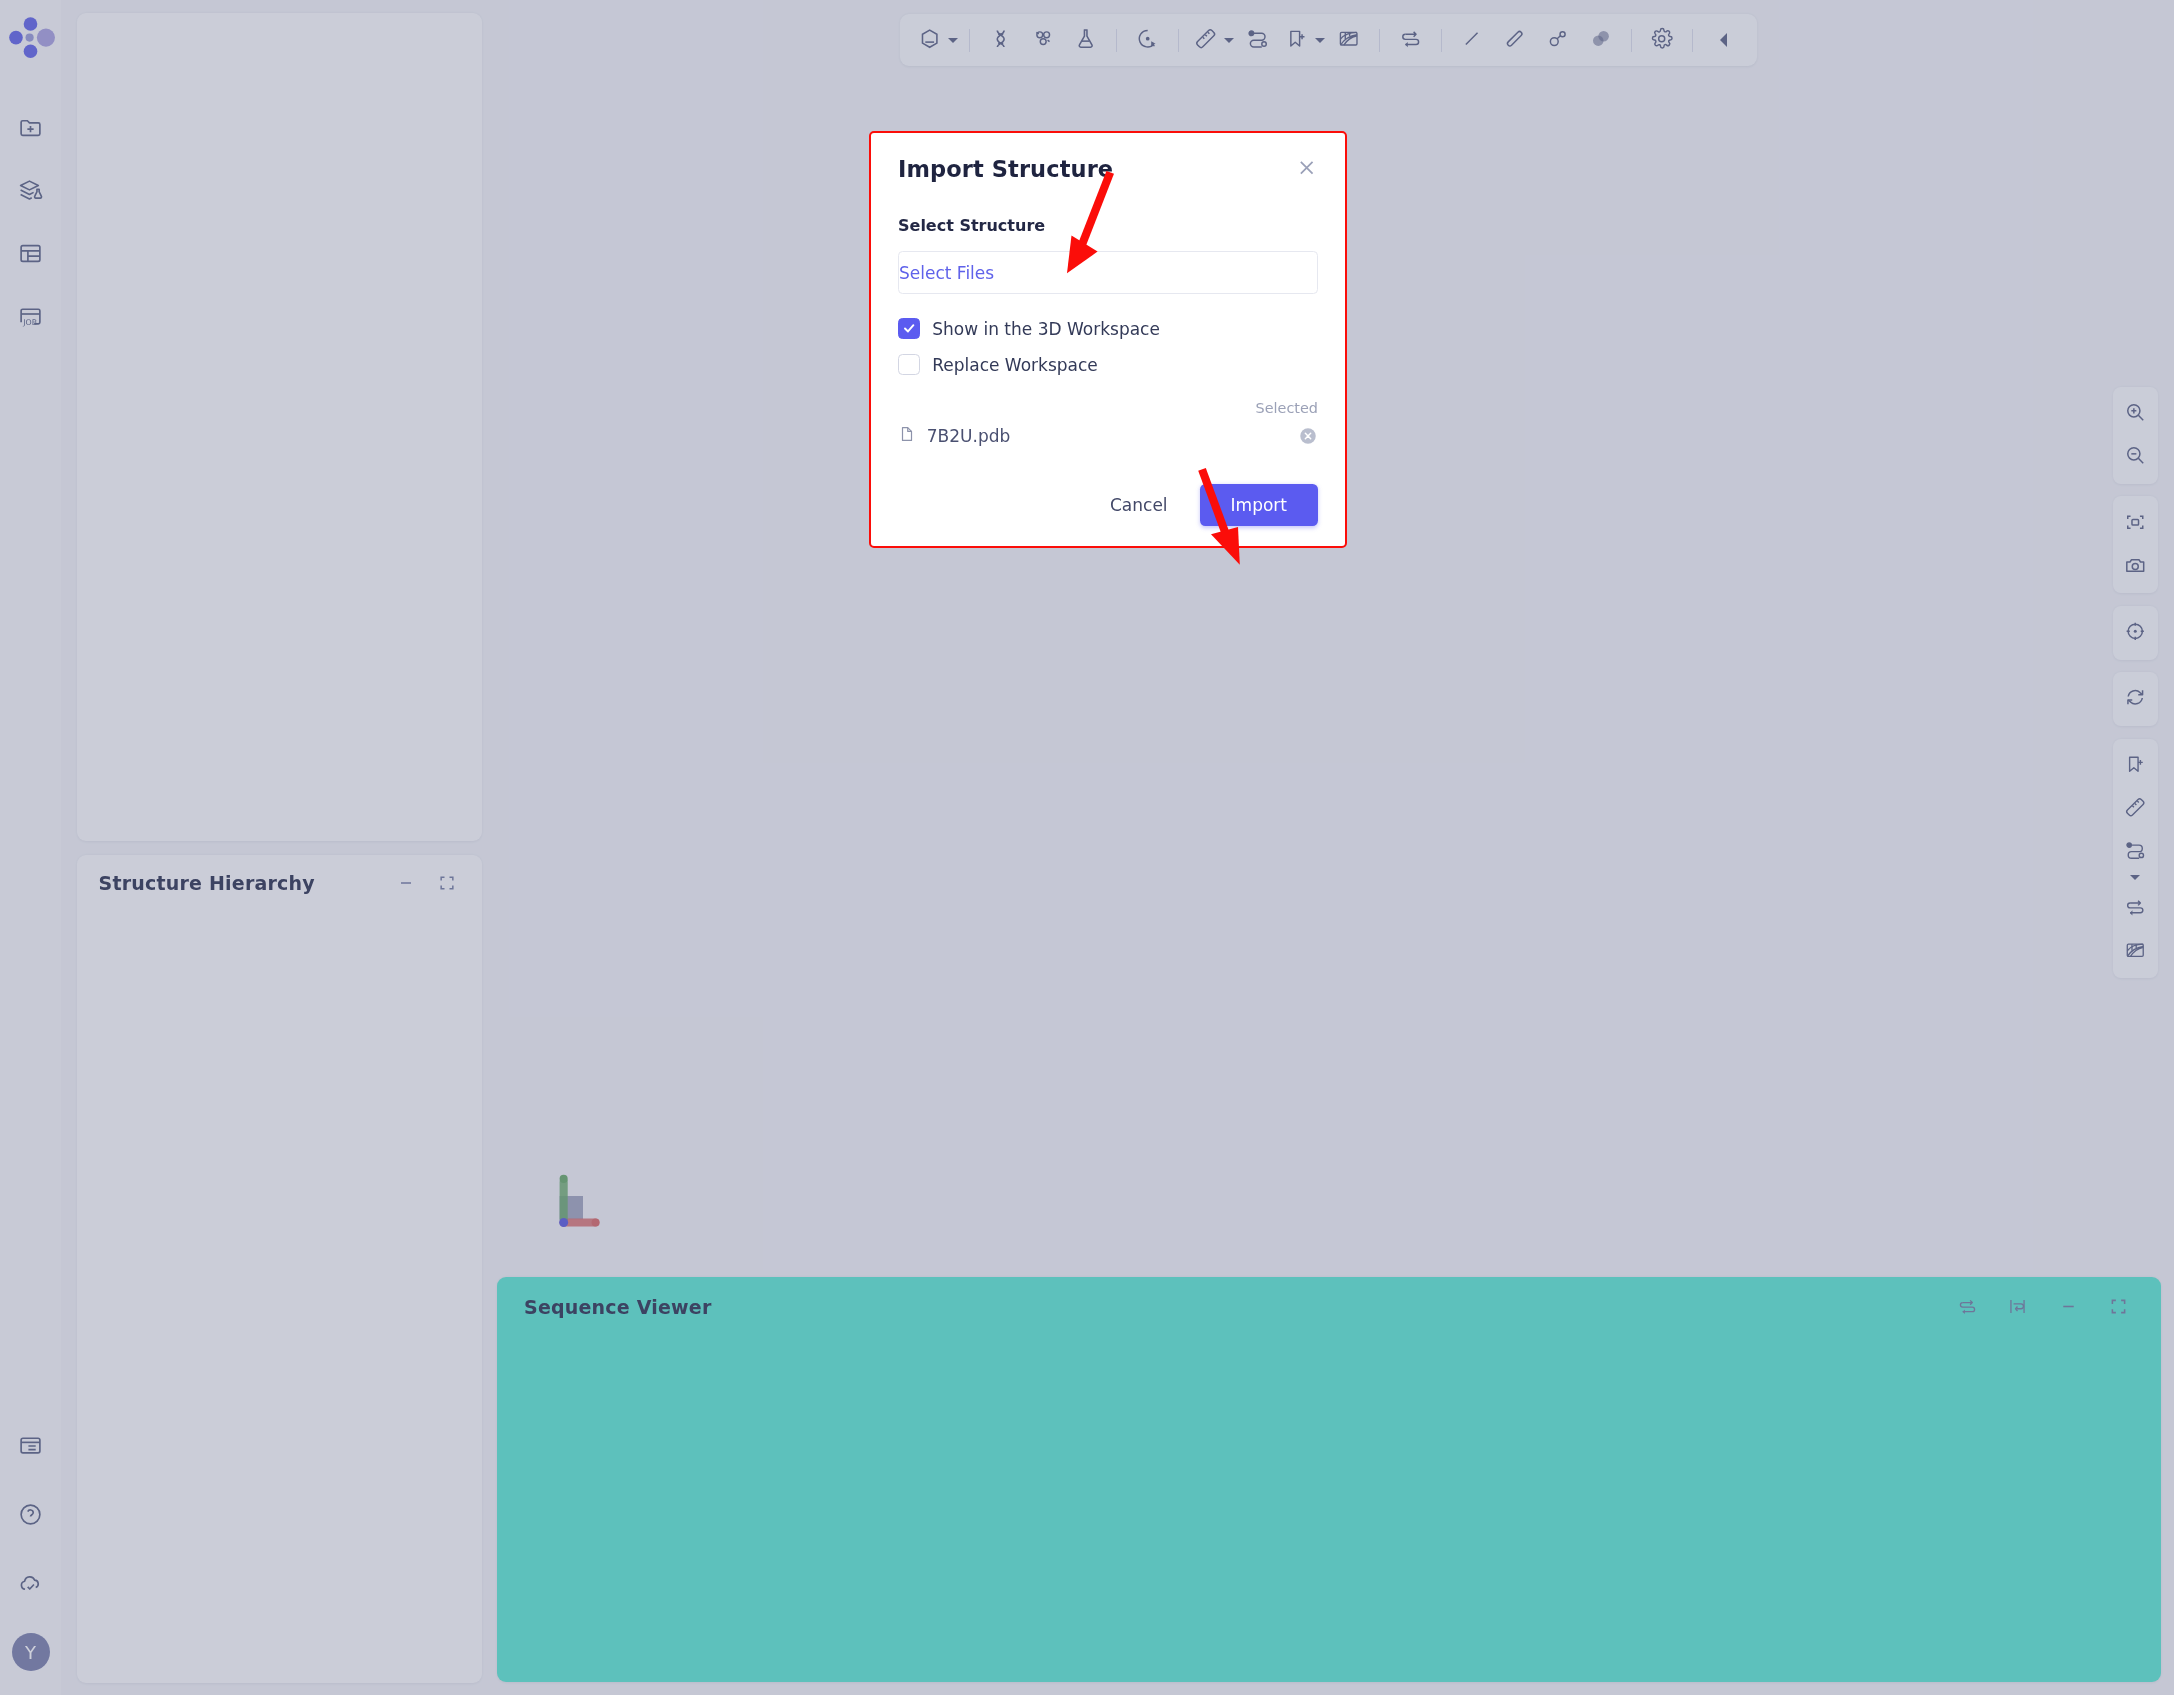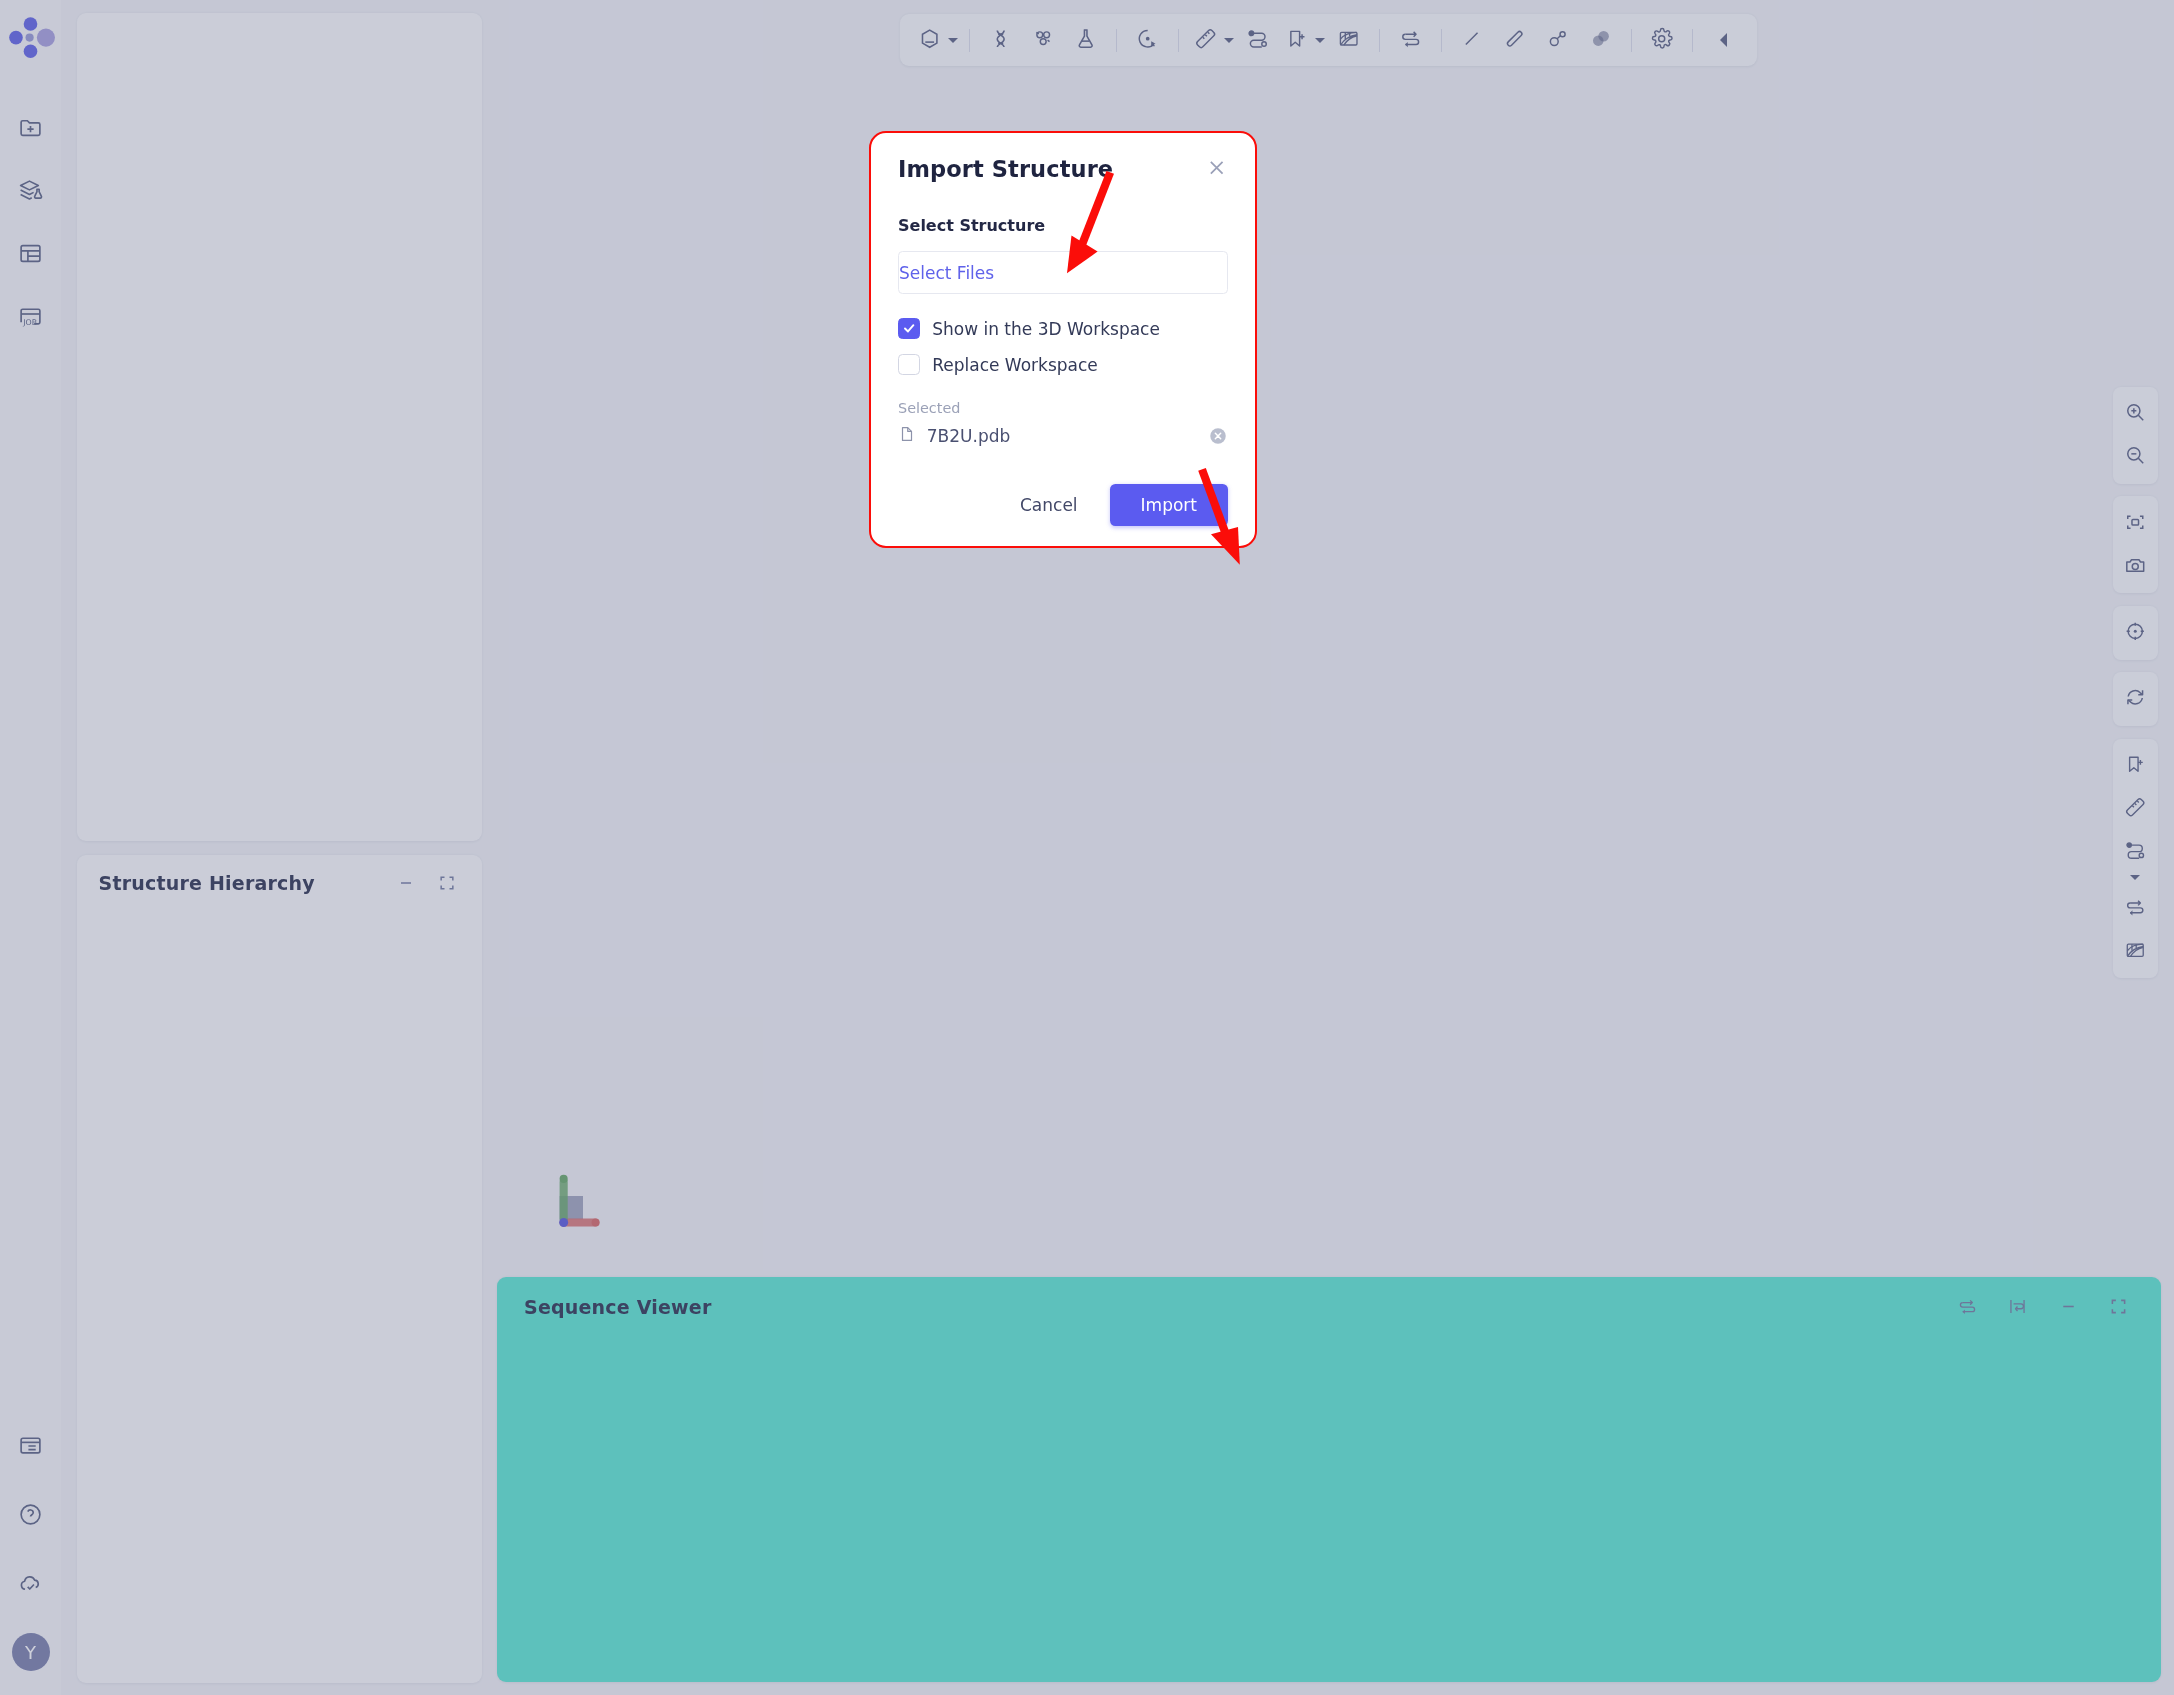--- a/index.html
+++ b/index.html
@@ -113,22 +113,22 @@
   }
   #seqviewer .panel-head { padding: 0 31px 0 27px; height: 59px; }
   #seqviewer .panel-head-actions { gap: 27px; }
 
   
   #overlay {
     position: absolute; inset: 0;
     background: rgba(92,98,134,0.30);
   }
   #modal {
-    position: absolute; left: 869px; top: 131px; width: 388px;
-    background: #ffffff; border-radius: 17px;
+    position: absolute; left: 869px; top: 131px; width: 478px;
+    background: #ffffff; border-radius: 5px;
     border: 2.7px solid #fb0d09;
     padding: 23.4px 27px 20px;
   }
   .modal-head { display: flex; align-items: flex-start; }
   .modal-title { font-size: 22.5px; font-weight: 700; color: #1f2440; letter-spacing: 0.1px; }
   #modal-close { margin-left: auto; color: #9aa0b8; cursor: pointer; line-height: 0; }
   .field-label { margin-top: 34px; font-size: 16px; font-weight: 700; color: #232845; }
   #select-files {
     margin-top: 16px; height: 43px;
     border: 0.9px solid #e6e8f0; border-radius: 4.5px;
@@ -137,21 +137,21 @@
   }
   .checkline { display: flex; align-items: center; margin-top: 23.4px; gap: 12.6px; cursor: pointer; }
   .checkline + .checkline { margin-top: 14.4px; }
   .cbox {
     width: 21.6px; height: 21.6px; border-radius: 4.5px; border: 1.4px solid #d3d6e3;
     background: #fff; flex: 0 0 auto;
     display: flex; align-items: center; justify-content: center;
   }
   .cbox.checked { background: #5b5bf0; border-color: #5b5bf0; }
   .checkline span.lbl { font-size: 17px; color: #333a58; }
-  .selected-label { margin-top: 25px; font-size: 14.4px; color: #9ba1b7; }
+  .selected-label { margin-top: 25px; font-size: 14.4px; color: #9ba1b7; text-align: right; }
   .file-row { margin-top: 9px; display: flex; align-items: center; gap: 10.8px; }
   .file-name { font-size: 17px; color: #4a5071; }
   .file-remove { margin-left: auto; color: #b9bece; cursor: pointer; line-height: 0; }
   .modal-foot { margin-top: 38px; display: flex; justify-content: flex-end; align-items: center; gap: 16px; }
   #cancel-btn {
     background: none; border: none; font-family: inherit;
     font-size: 17px; color: #424868; padding: 9px 16px; cursor: pointer; border-radius: 4.5px;
   }
   #import-btn {
     background: #5b5bf0; border: none; color: #fff; font-family: inherit;

